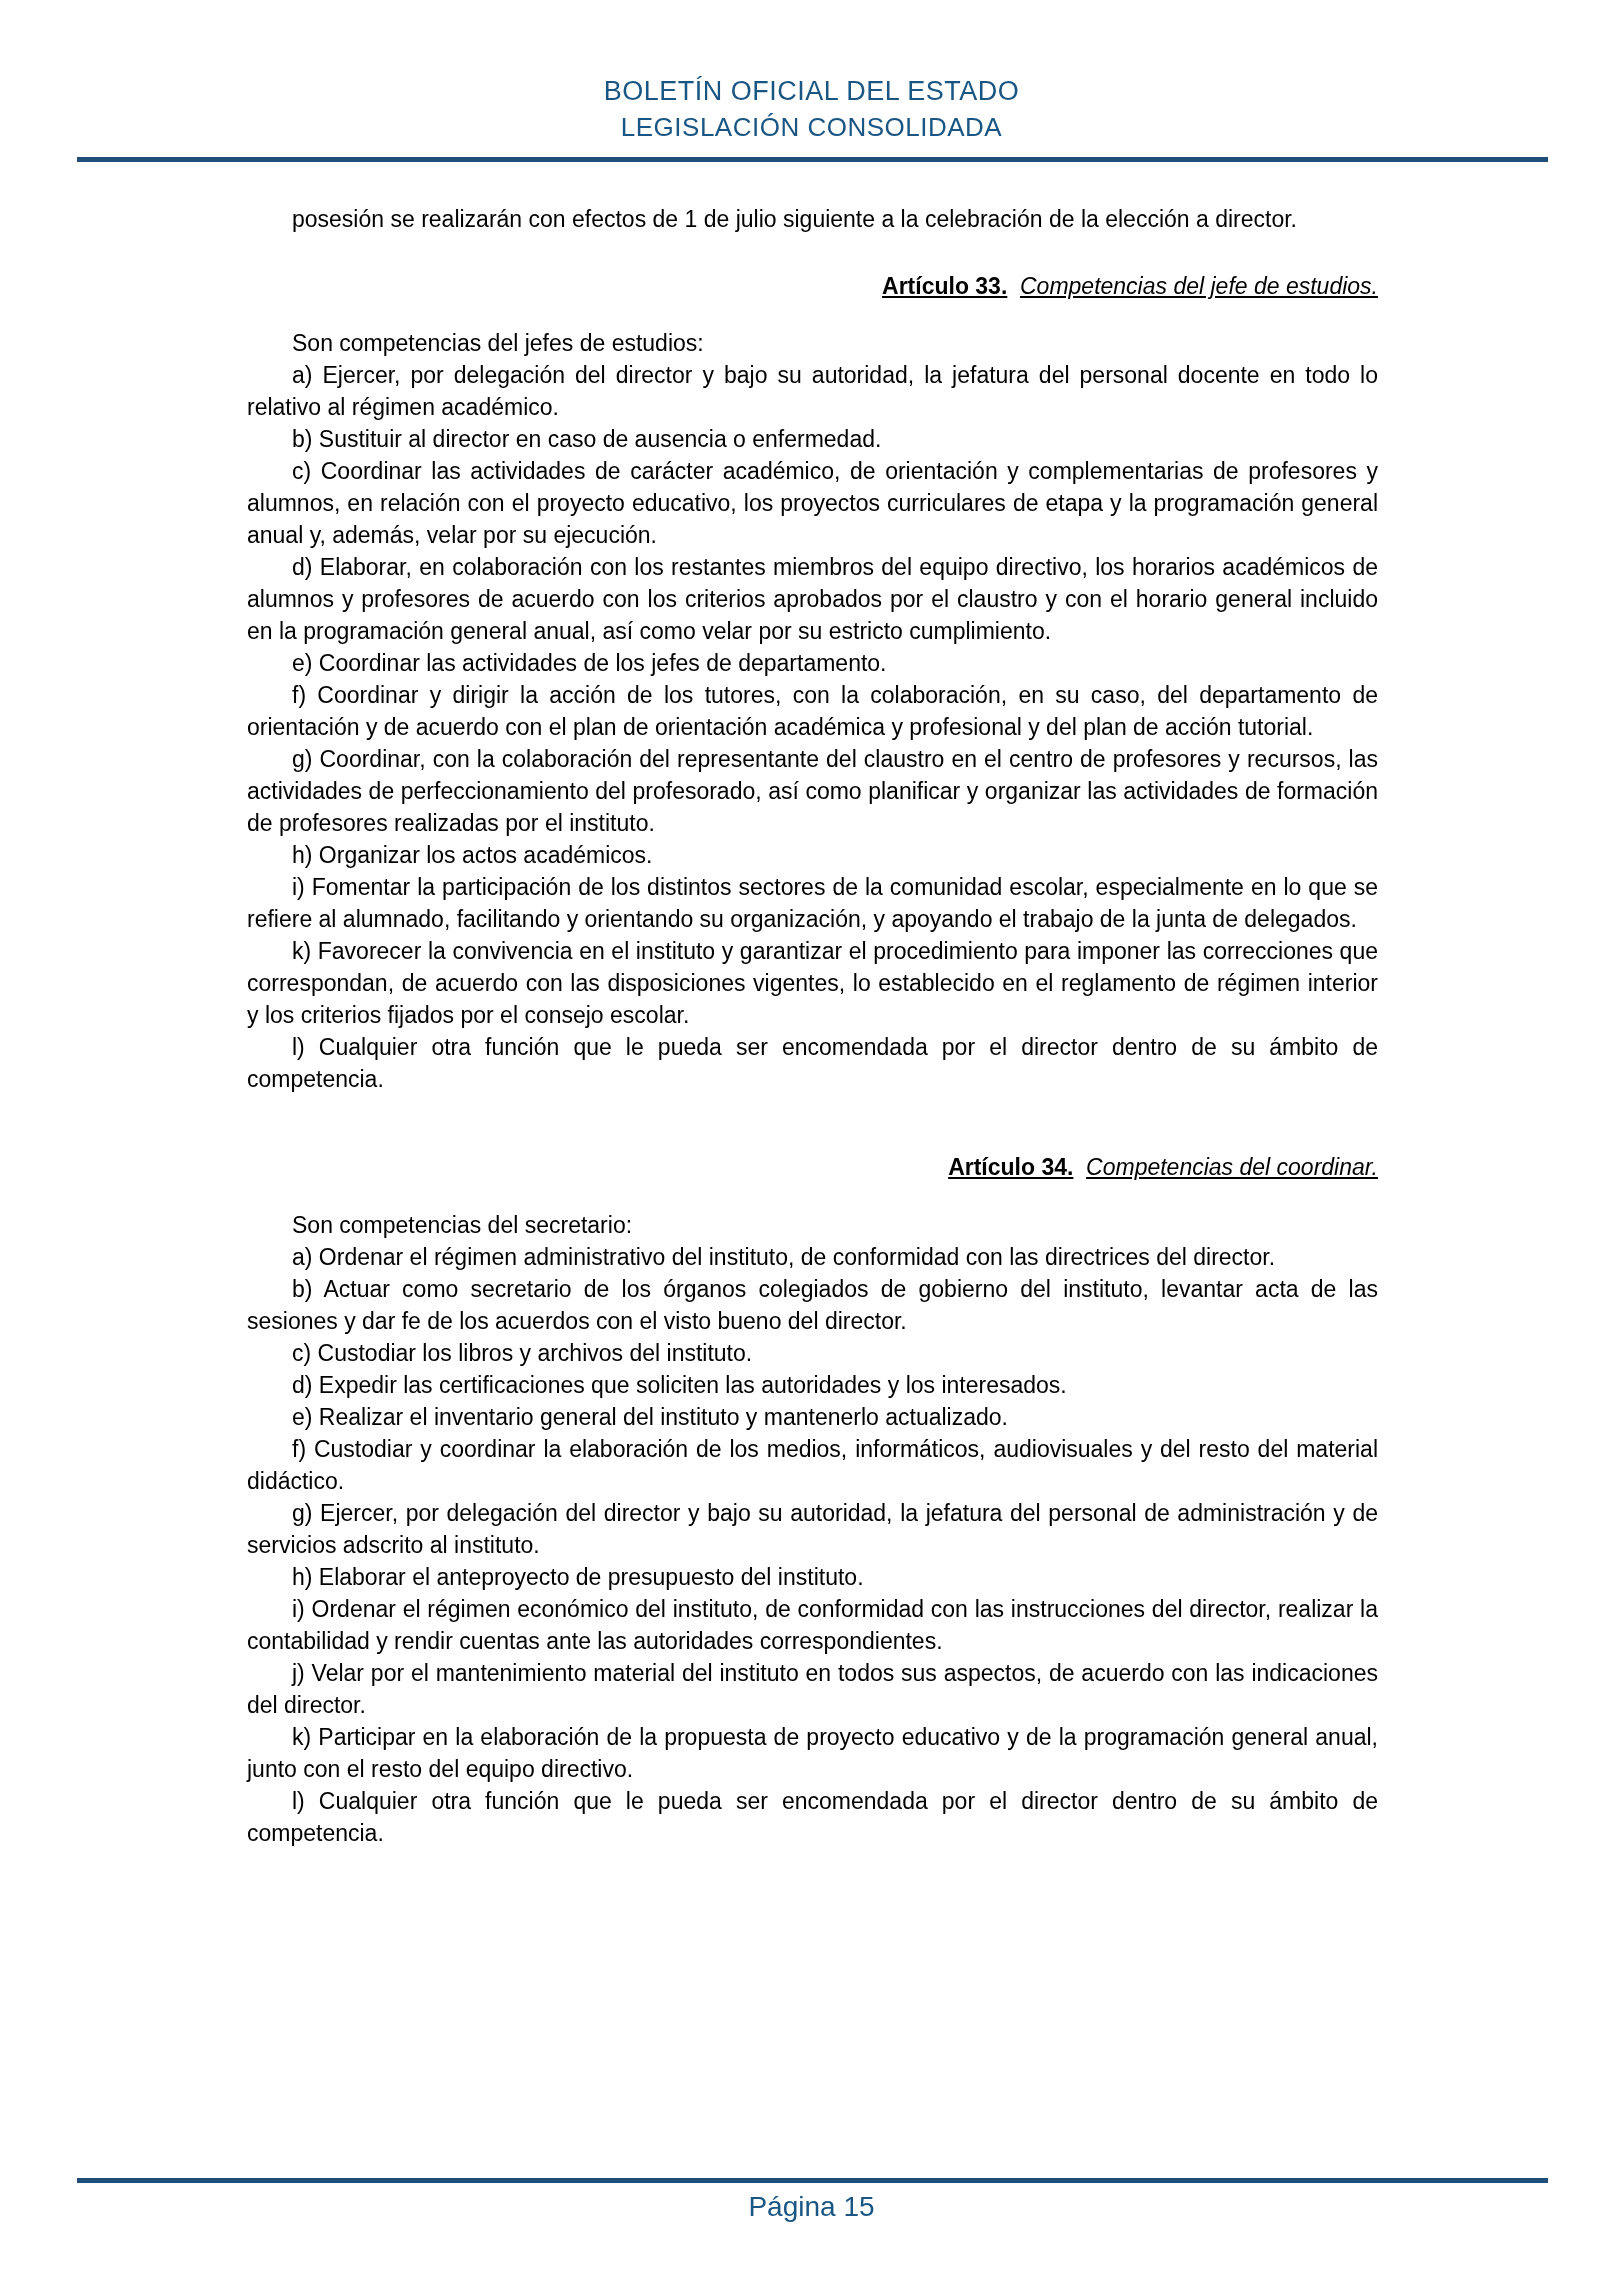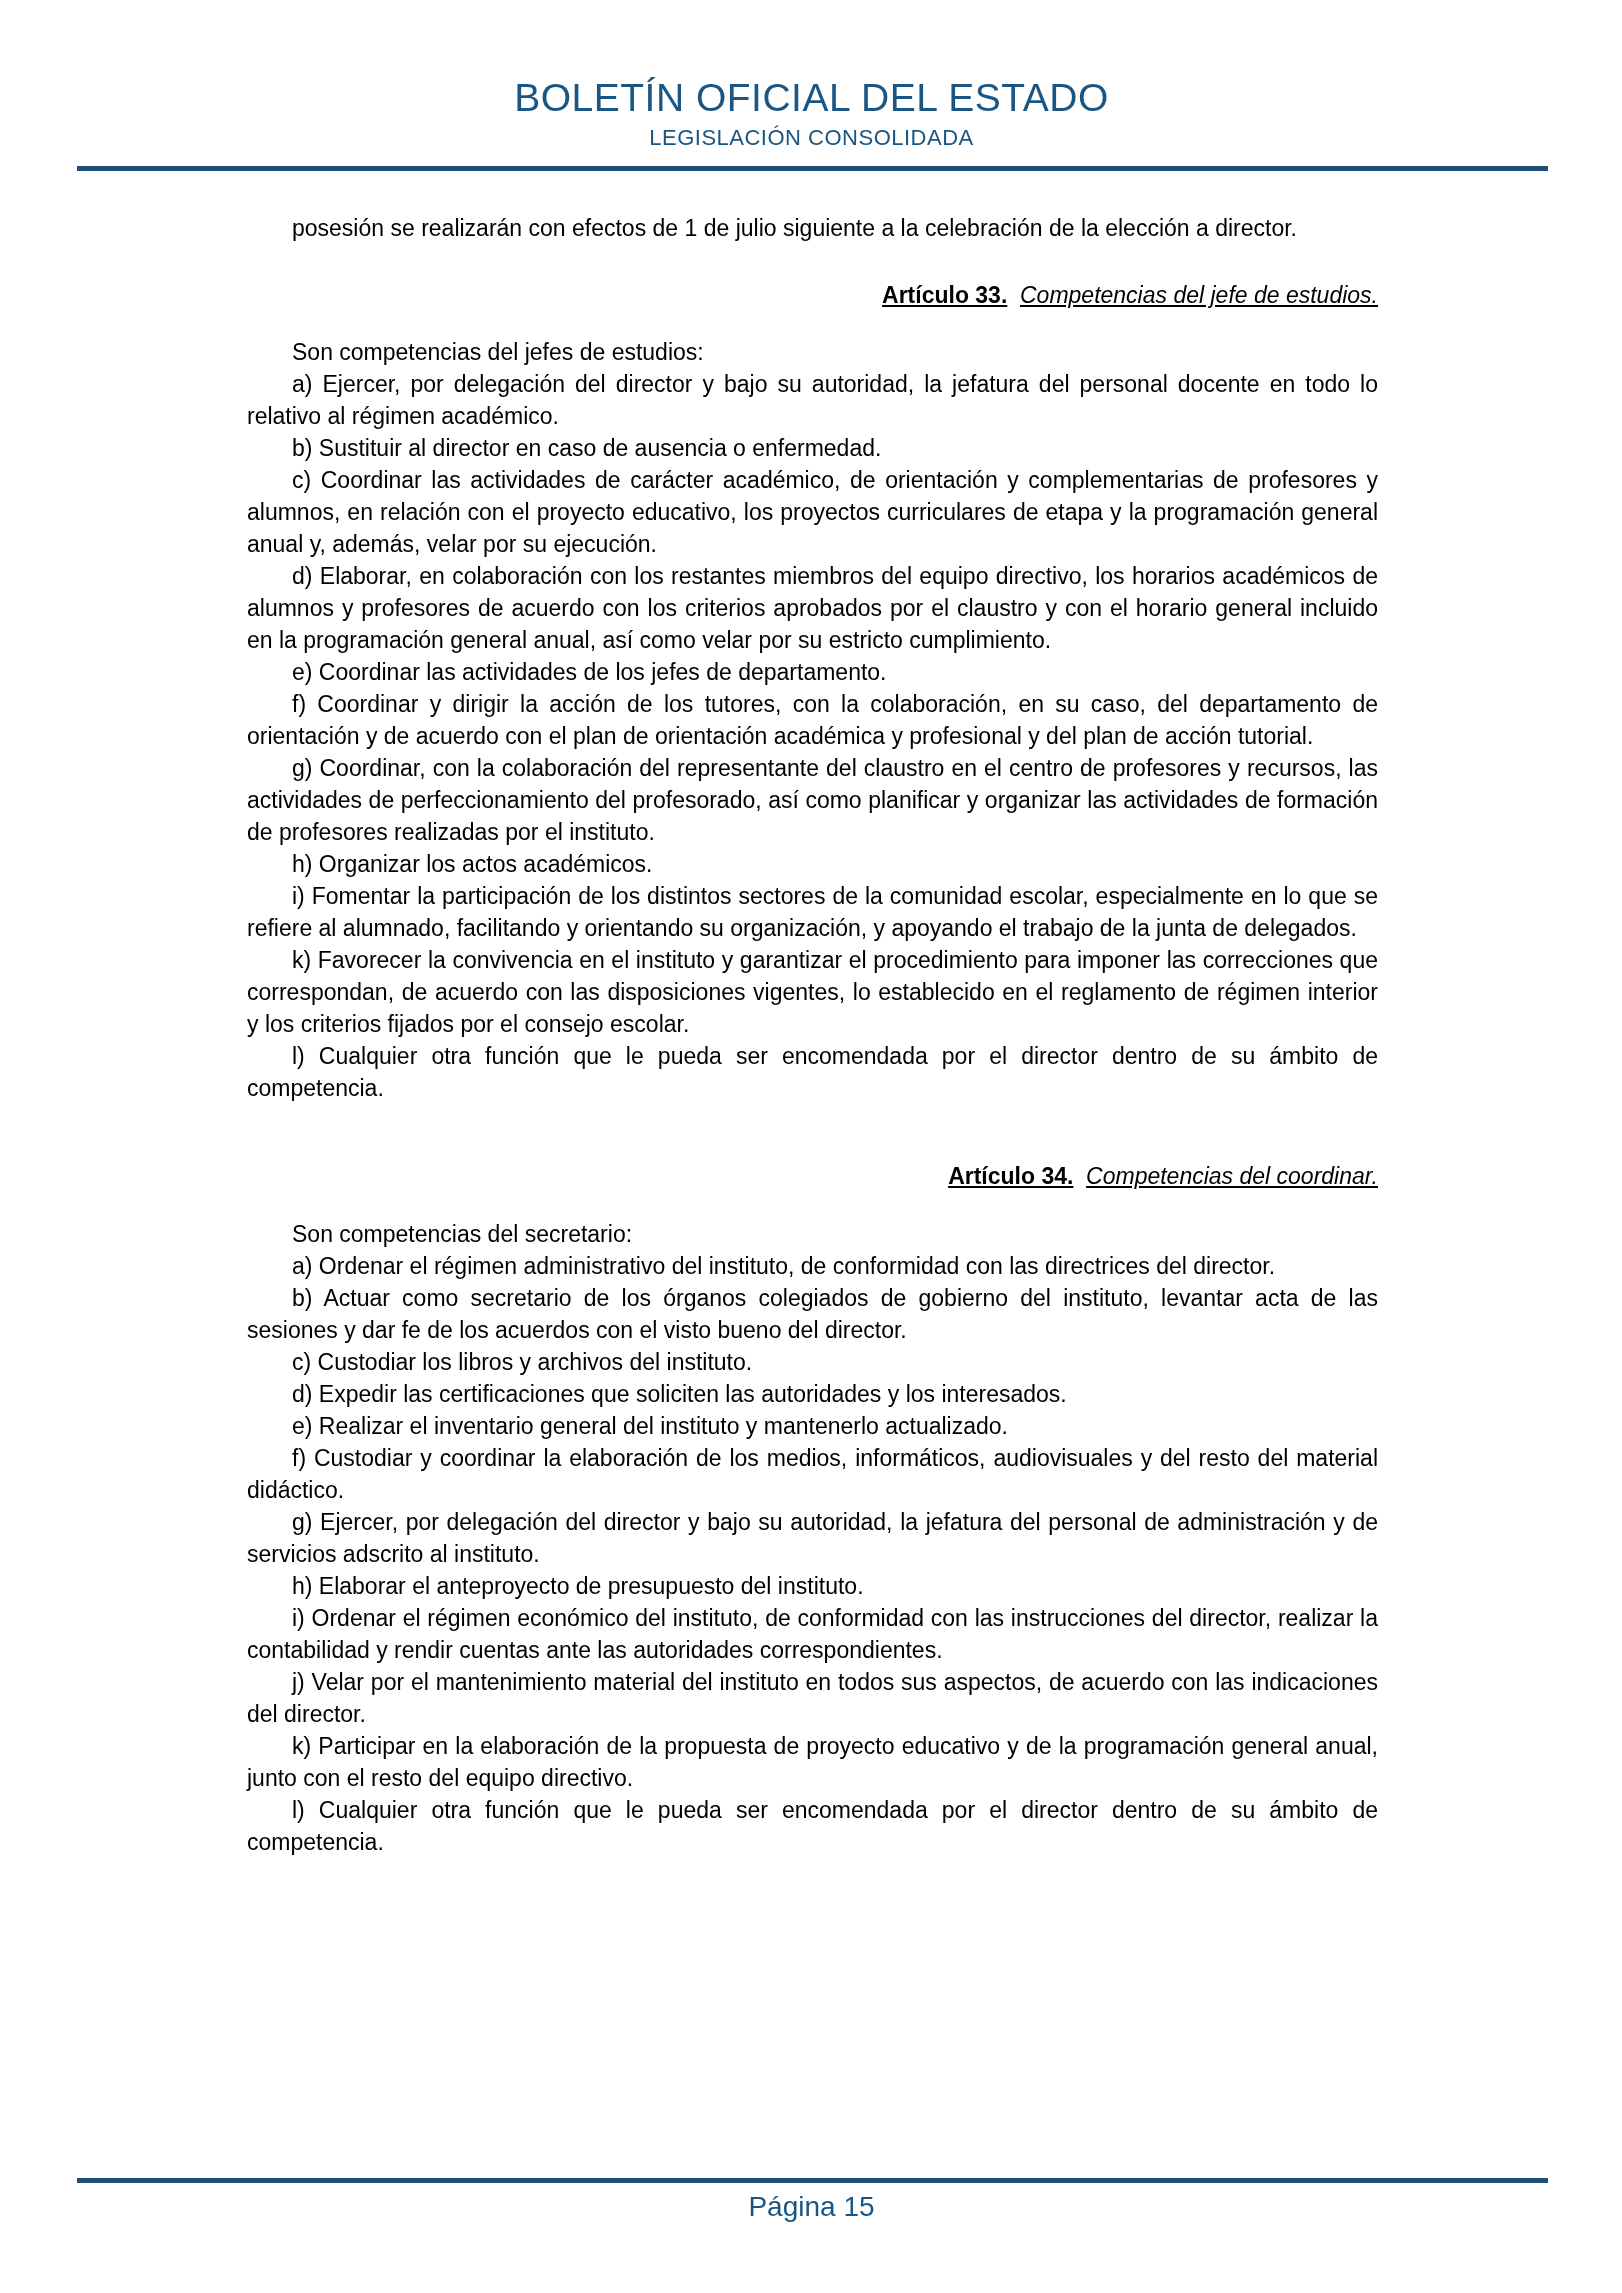--- a/index.html
+++ b/index.html
@@ -9,28 +9,28 @@
     position: relative;
     background: #ffffff;
     font-family: "Liberation Sans", sans-serif;
     color: #000000;
     overflow: hidden;
   }
 
   
   .page-header { text-align: center; padding-top: 76px; }
   .boe-title {
-    font-size: 39px;
+    font-size: 27px;
     line-height: 1.12;
     color: #1a5684;
     letter-spacing: 0.5px;
     font-weight: 400;
   }
   .boe-subtitle {
-    font-size: 22px;
+    font-size: 26px;
     line-height: 1.2;
     margin-top: 5.5px;
     color: #1a5684;
     letter-spacing: 0.5px;
     font-weight: 400;
   }
   .rule {
     height: 4.5px;
     background: #1f4e79;
     margin: 14.5px 75px 0 77px;

